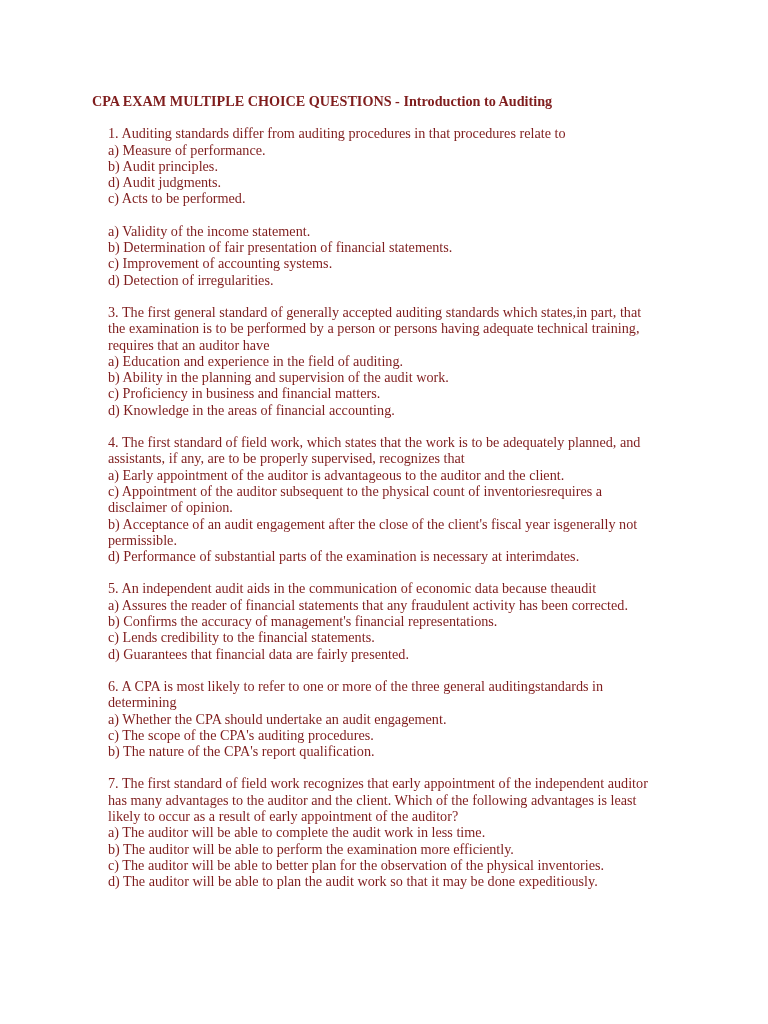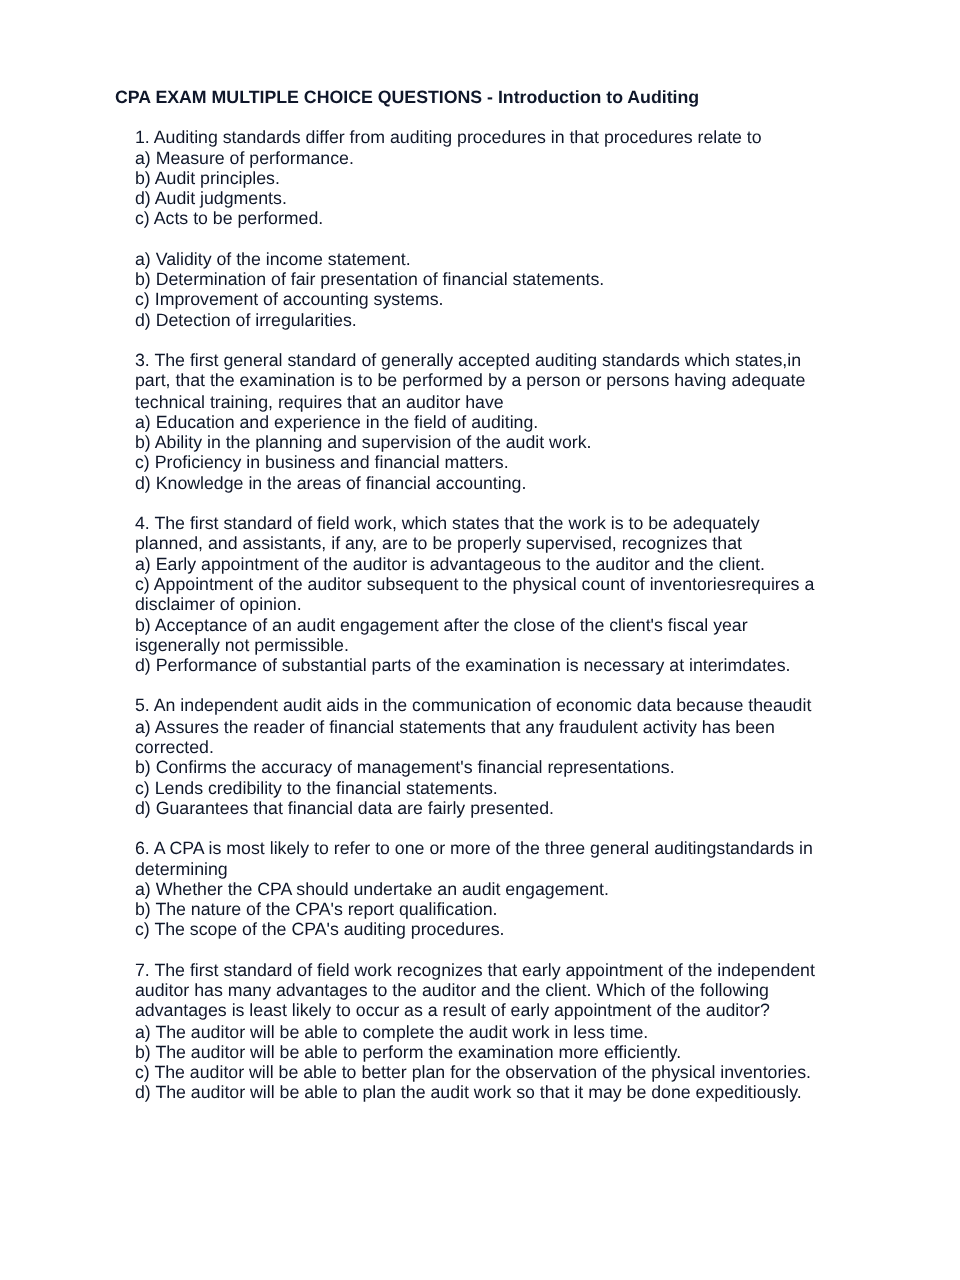--- a/index.html
+++ b/index.html
@@ -12,26 +12,26 @@
     height: 1024px;
     overflow: hidden;
   }
   .page {
     width: 768px;
     height: 1024px;
     background: #ffffff;
     box-sizing: border-box;
   }
   .content {
-    padding: 70px 92px 0 92px;
+    padding: 93px 92px 0 92px;
     width: 584px;
-    font-family: Liberation Sans, sans-serif;
+    font-family: Liberation Serif, serif;
     font-size: 14.2px;
     line-height: 16.3px;
-    color: #0f172a;
+    color: #7f1d1d;
     text-align: left;
   }
   .doc-title {
     margin: 0;
     padding: 0;
     font-size: 14.2px;
     line-height: 16.3px;
     font-weight: bold;
   }
   .question {
@@ -86,22 +86,22 @@
         <div class="question">
           <p class="q-text">5. An independent audit aids in the communication of economic data because theaudit</p>
           <div class="option">a) Assures the reader of financial statements that any fraudulent activity has been corrected.</div>
           <div class="option">b) Confirms the accuracy of management's financial representations.</div>
           <div class="option">c) Lends credibility to the financial statements.</div>
           <div class="option">d) Guarantees that financial data are fairly presented.</div>
         </div>
         <div class="question">
           <p class="q-text">6. A CPA is most likely to refer to one or more of the three general auditingstandards in determining</p>
           <div class="option">a) Whether the CPA should undertake an audit engagement.</div>
+          <div class="option">c) The scope of the CPA's auditing procedures.</div>
           <div class="option">b) The nature of the CPA's report qualification.</div>
-          <div class="option">c) The scope of the CPA's auditing procedures.</div>
         </div>
         <div class="question">
           <p class="q-text">7. The first standard of field work recognizes that early appointment of the independent auditor has many advantages to the auditor and the client. Which of the following advantages is least likely to occur as a result of early appointment of the auditor?</p>
           <div class="option">a) The auditor will be able to complete the audit work in less time.</div>
           <div class="option">b) The auditor will be able to perform the examination more efficiently.</div>
           <div class="option">c) The auditor will be able to better plan for the observation of the physical inventories.</div>
           <div class="option">d) The auditor will be able to plan the audit work so that it may be done expeditiously.</div>
         </div>
       </div>
   </div>

